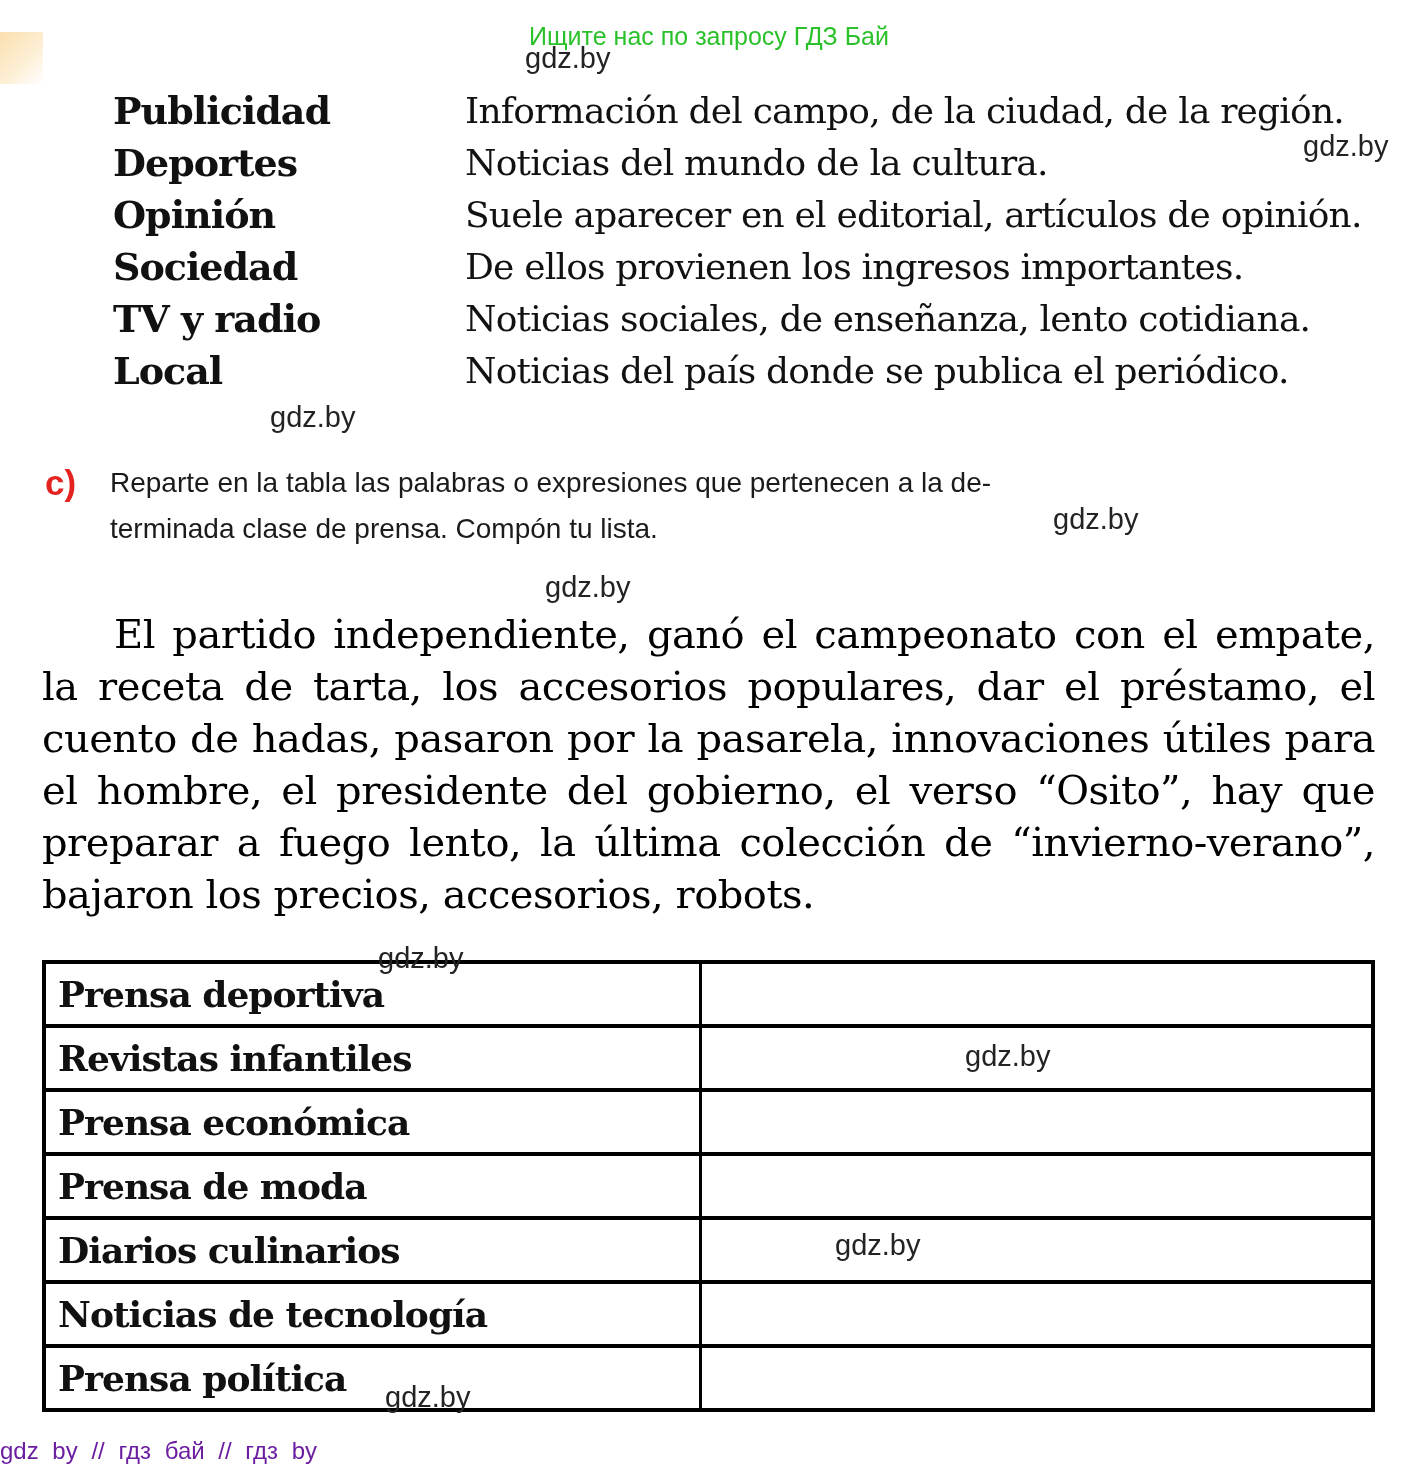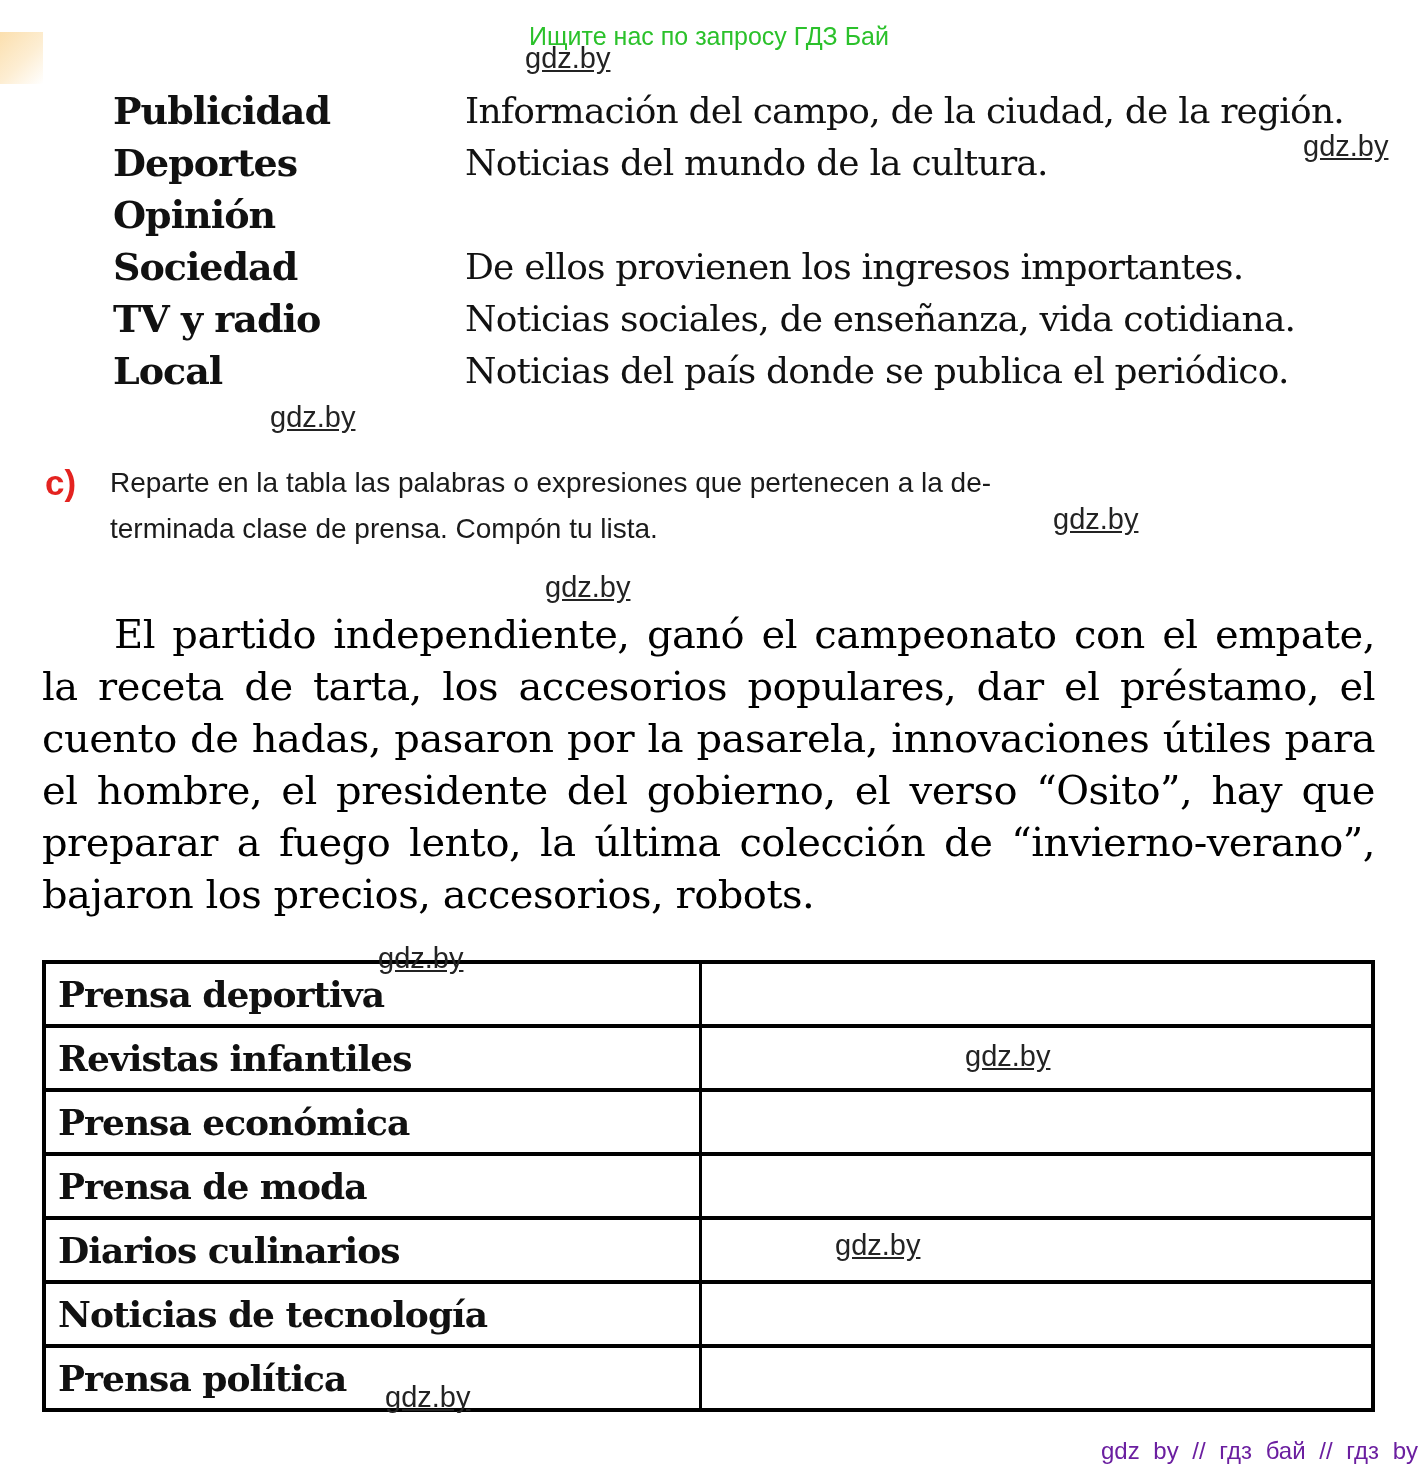--- a/index.html
+++ b/index.html
@@ -20,21 +20,21 @@
   .green-header{
     position:absolute;top:6px;left:0;width:100%;
     text-align:center;
     font-size:25px;color:#2bc12b;font-weight:500;margin-top:16px;
   }
   
   .wm{
     position:absolute;
     font-size:29px;color:#232323;
     font-family:"Liberation Sans", sans-serif;
-    z-index:5;white-space:nowrap;text-decoration:underline;
+    z-index:5;white-space:nowrap;
   }
   
   .match-list{
     position:absolute;left:113px;top:85px;width:1262px;
     font-family:"DejaVu Serif","Liberation Serif",serif;
   }
   .match-row{display:flex;height:52px;line-height:52px;}
   .match-term{
     width:352px;flex:0 0 352px;
     font-weight:bold;font-size:38px;
@@ -75,21 +75,21 @@
     flex:0 0 656px;border-right:3px solid #000;
     display:flex;align-items:center;
     padding-left:12px;box-sizing:border-box;
     font-family:"DejaVu Serif","Liberation Serif",serif;
     font-weight:bold;font-size:36px;letter-spacing:-1px;white-space:nowrap;
   }
   .press-cell-empty{flex:1;}
   
   .footer{
     position:absolute;top:1437px;left:0;width:100%;
-    text-align:right;
+    text-align:left;
     font-size:24px;color:#6b1fa0;word-spacing:7px;
   }
 </style>
 </head>
 <body>
 
 <div class="corner-box"></div>
 
 <div class="green-header">Ищите нас по запросу ГДЗ Бай</div>
 
@@ -107,28 +107,29 @@
   <div class="match-row">
     <div class="match-term">Publicidad</div>
     <div class="match-def">Información del campo, de la ciudad, de la región.</div>
   </div>
   <div class="match-row">
     <div class="match-term">Deportes</div>
     <div class="match-def">Noticias del mundo de la cultura.</div>
   </div>
   <div class="match-row">
     <div class="match-term">Opinión</div>
+    <div class="match-def">Suele aparecer en el editorial, artículos de opinión.</div>
   </div>
   <div class="match-row">
     <div class="match-term">Sociedad</div>
     <div class="match-def">De ellos provienen los ingresos importantes.</div>
   </div>
   <div class="match-row">
     <div class="match-term">TV y radio</div>
-    <div class="match-def">Noticias sociales, de enseñanza, vida cotidiana.</div>
+    <div class="match-def">Noticias sociales, de enseñanza, lento cotidiana.</div>
   </div>
   <div class="match-row">
     <div class="match-term">Local</div>
     <div class="match-def">Noticias del país donde se publica el periódico.</div>
   </div>
 </div>
 
 <div class="task-c">
   <span class="task-c-label">c)</span>
   <div class="task-c-text">

